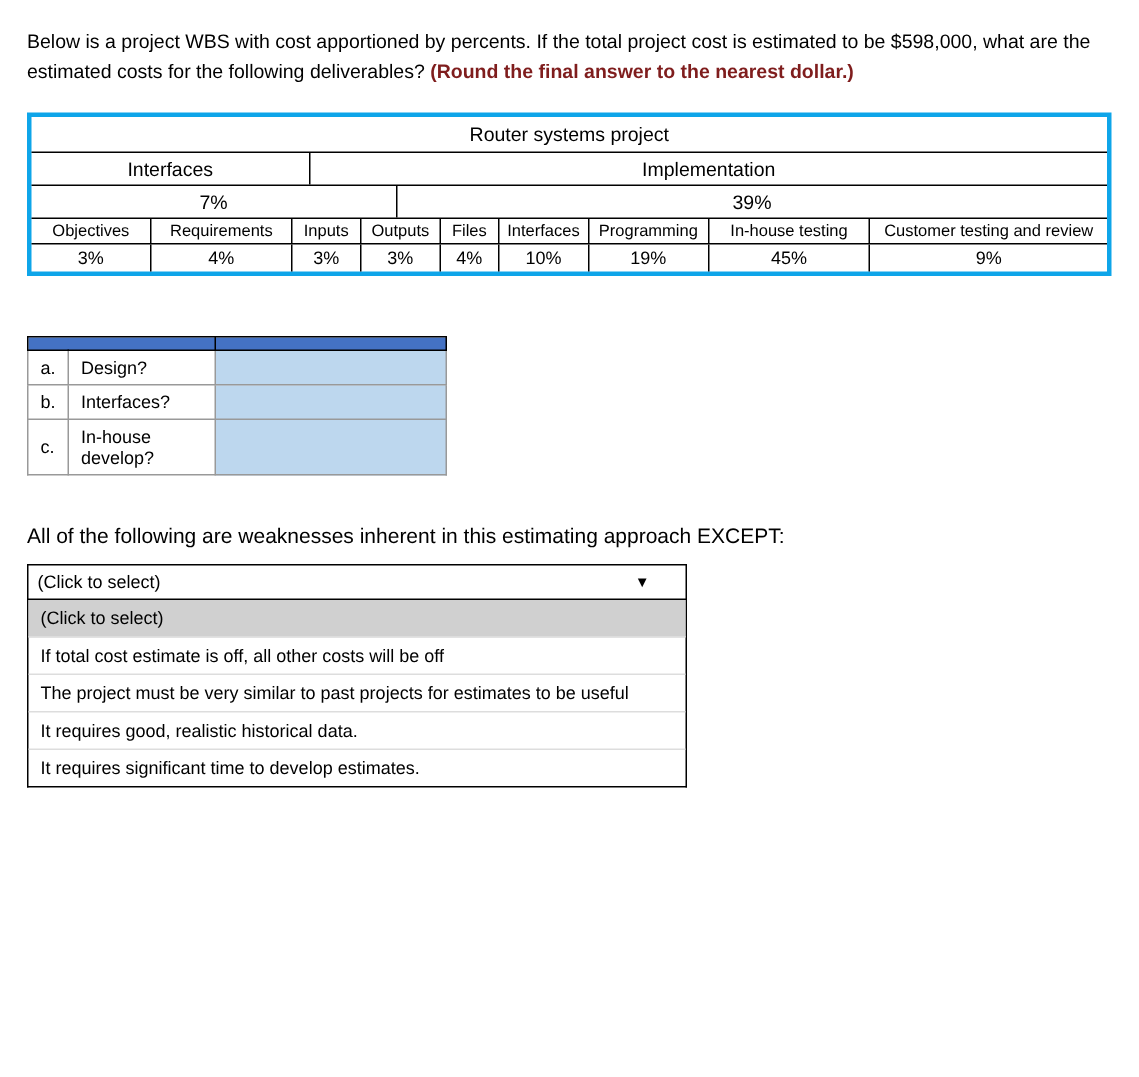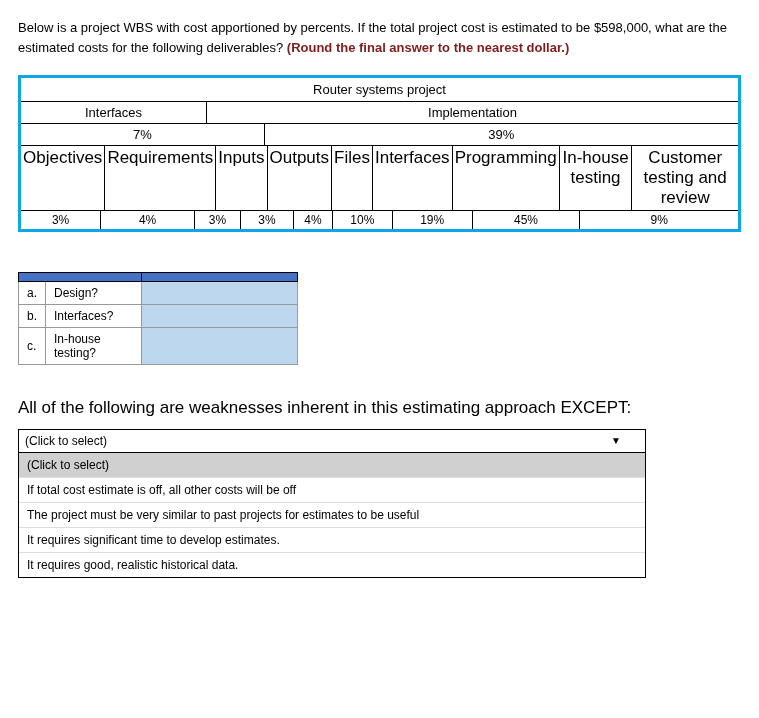--- a/index.html
+++ b/index.html
@@ -50,21 +50,21 @@
       border-right: none;
     }
     .wbs-items-row {
       display: flex;
       border-bottom: 1px solid #000;
     }
     .wbs-item-cell {
       text-align: center;
       padding: 2px 2px;
       border-right: 1px solid #000;
-      font-size: 17px;
+      font-size: 11px;
     }
     .wbs-item-cell:last-child {
       border-right: none;
     }
     .wbs-pct-row {
       display: flex;
     }
     .wbs-pct-cell {
       text-align: center;
       padding: 2px 2px;
@@ -105,26 +105,26 @@
       width: 100%;
       border: none;
       background: transparent;
       font-size: 12px;
       outline: none;
     }
 
     
     .question-text {
       margin-bottom: 8px;
-      font-size: 17px;
+      font-size: 14px;
       line-height: 1.5;
     }
     .dropdown-wrapper {
       position: relative;
-      width: 628px;
+      width: 440px;
       margin-bottom: 0;
     }
     .dropdown-trigger {
       border: 1px solid #000;
       padding: 4px 24px 4px 6px;
       font-size: 12px;
       background: #fff;
       cursor: pointer;
       display: flex;
       align-items: center;
@@ -221,35 +221,35 @@
         <td class="label-cell">Design?</td>
         <td class="input-cell"><input type="text" style=""></td>
       </tr>
       <tr>
         <td class="label-cell">b.</td>
         <td class="label-cell">Interfaces?</td>
         <td class="input-cell"><input type="text" style=""></td>
       </tr>
       <tr>
         <td class="label-cell">c.</td>
-        <td class="label-cell">In-house testing?</td>
+        <td class="label-cell">In-house develop?</td>
         <td class="input-cell"><input type="text" style=""></td>
       </tr>
     </tbody>
 </table>
 
 <div class="question-text">
   <span>All of the following are weaknesses inherent in this estimating approach EXCEPT:</span>
 </div>
 
 <div class="dropdown-wrapper">
   <div class="dropdown-trigger">
     <span>(Click to select)</span>
     <span class="dropdown-trigger-arrow">▼</span>
   </div>
   <div class="dropdown-list" id="dropdown-list">
   <div class="dropdown-item selected">(Click to select)</div>
       <div class="dropdown-item">If total cost estimate is off, all other costs will be off</div>
       <div class="dropdown-item">The project must be very similar to past projects for estimates to be useful</div>
+      <div class="dropdown-item">It requires good, realistic historical data.</div>
       <div class="dropdown-item">It requires significant time to develop estimates.</div>
-      <div class="dropdown-item">It requires good, realistic historical data.</div>
     </div>
 </div>
 
 </body></html>

